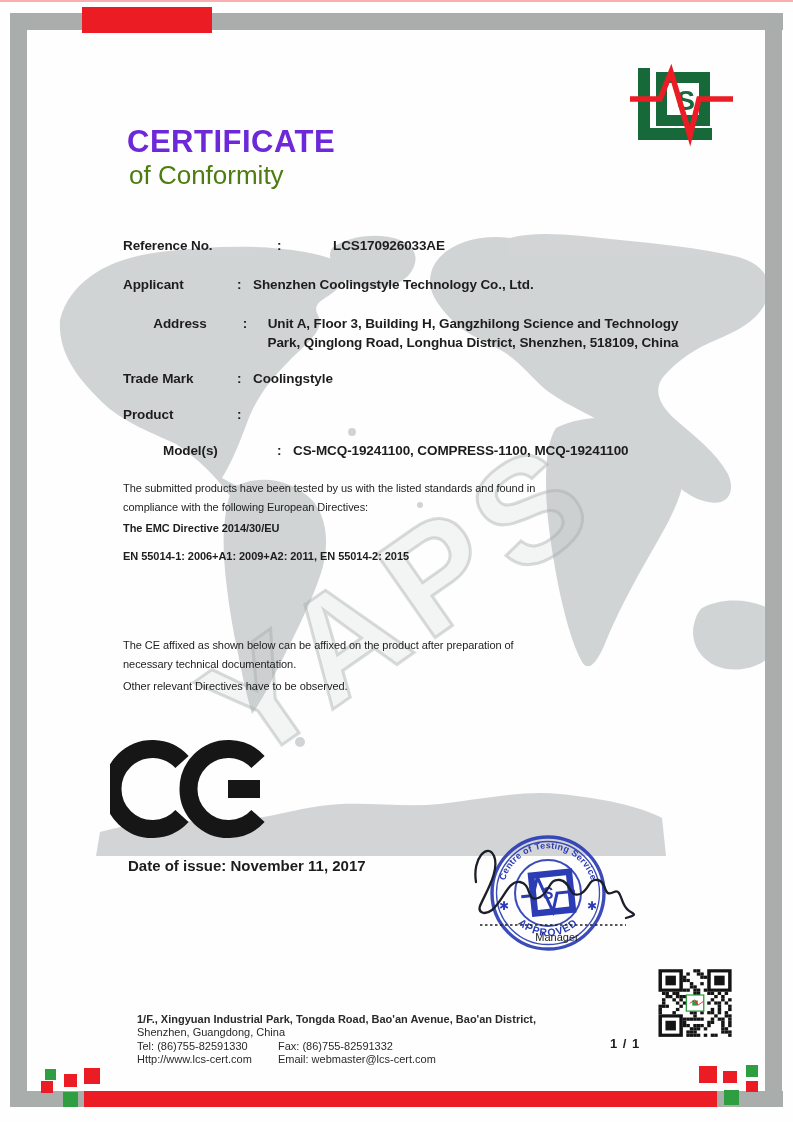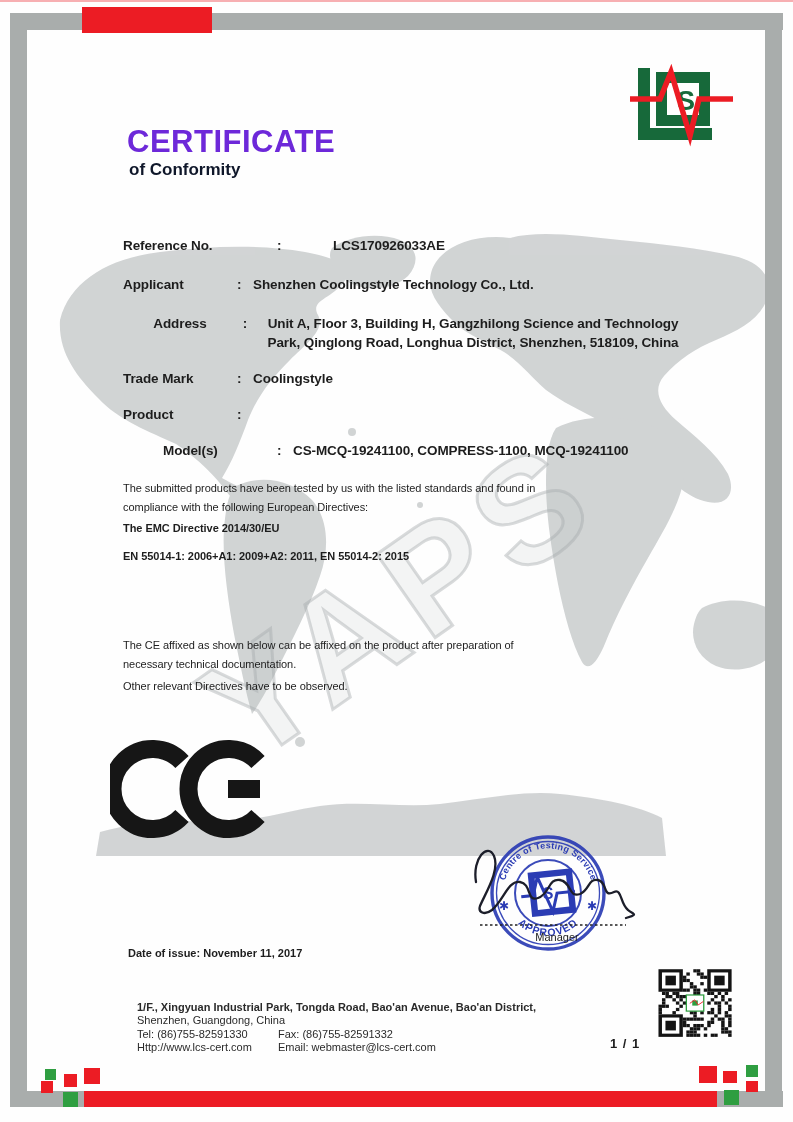--- a/index.html
+++ b/index.html
@@ -13,32 +13,32 @@
   .scanline{position:absolute;left:0;top:0;width:793px;height:2px;background:rgba(236,28,36,.35);z-index:3;}
   
   .map{position:absolute;left:0;top:0;z-index:0;}
   .watermark{position:absolute;left:110px;top:400px;width:580px;height:400px;z-index:1;
              display:flex;align-items:center;justify-content:center;transform:rotate(-35deg);
              font-size:148px;font-weight:700;letter-spacing:12px;
              color:rgba(178,182,184,0.14);-webkit-text-stroke:3px rgba(165,169,171,0.42);}
   
   .z{position:absolute;z-index:2;}
   .title{left:127px;top:124px;font-size:31px;font-weight:800;letter-spacing:.5px;color:#6d28d9;}
-  .subtitle{left:129px;top:160px;font-size:17px;font-weight:700;color:#0f172a;}
+  .subtitle{left:129px;top:160px;font-size:26px;font-weight:400;color:#4d7c0f;}
   .field{left:123px;display:grid;grid-template-columns:114px 16px 440px;
          font-weight:700;font-size:13.5px;line-height:19px;letter-spacing:-.1px;}
   .field .val{white-space:pre-line;}
   .para{left:123px;width:558px;font-size:11px;line-height:19px;letter-spacing:-.05px;white-space:pre-line;}
   .bold{font-weight:700;}
-  .date{left:128px;top:947px;font-size:11px;font-weight:700;}
+  .date{left:128px;top:857px;font-size:15px;font-weight:700;}
   .pagenum{left:610px;top:1036px;font-size:13px;font-weight:700;letter-spacing:1px;}
   .footer{left:137px;top:1001px;font-size:11px;line-height:13.4px;color:#2a2a2a;}
   .footer .row{display:flex;}
   .footer .c1{width:141px;}
-  .fbold{font-weight:700;}
+  .fbold{font-weight:700;margin-top:12px;}
   svg text{font-family:"Liberation Sans",sans-serif;}
 </style>
 </head>
 <body>
 
 <div class="page">
 
   <svg class="map" width="793" height="1122" viewBox="0 0 793 1122">
     <g fill="#c0c4c5" opacity="0.72">
       <path d="M60 320 C70 280 110 258 160 252 C210 246 260 244 305 252 C340 258 352 268 344 282 C330 300 310 300 318 315 C326 330 305 345 290 360 C272 378 258 395 248 420 C240 442 232 462 222 478 C236 486 258 496 272 506 C262 514 244 510 232 498 C224 490 214 470 176 444 C150 432 118 420 98 398 C76 376 58 352 60 320 Z"></path>

